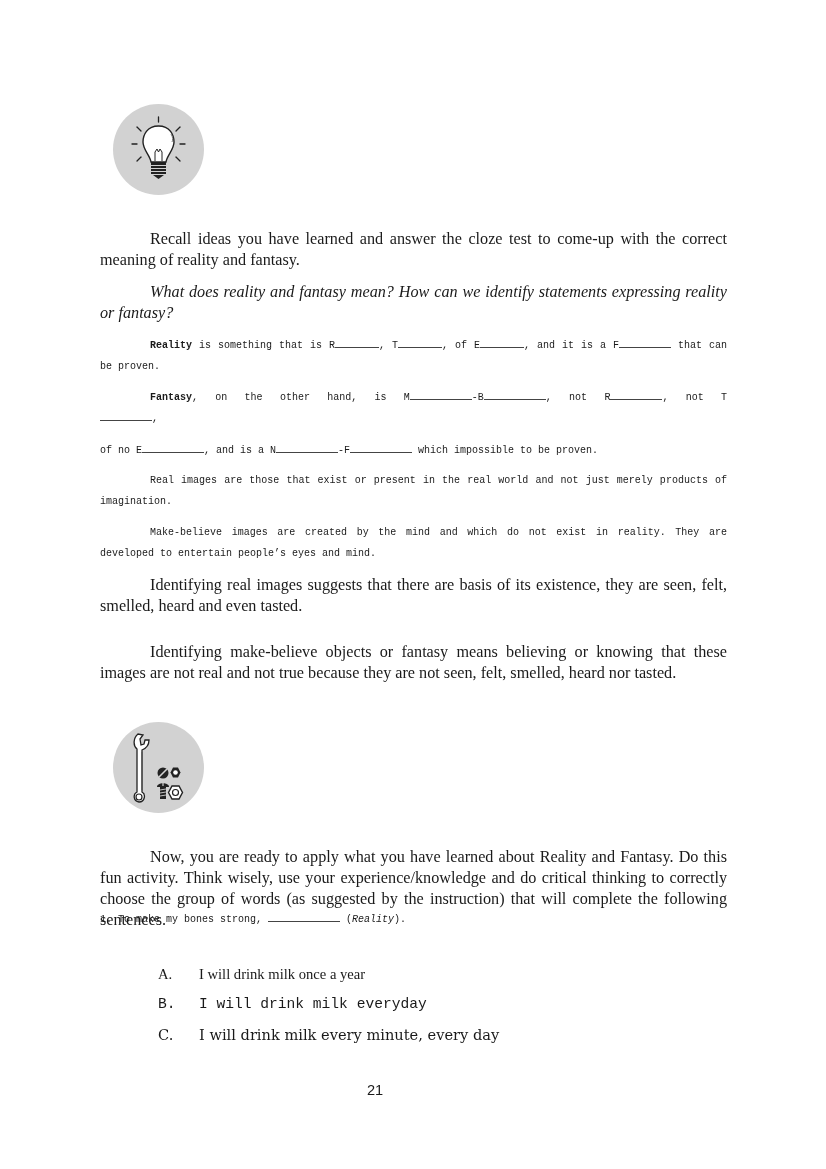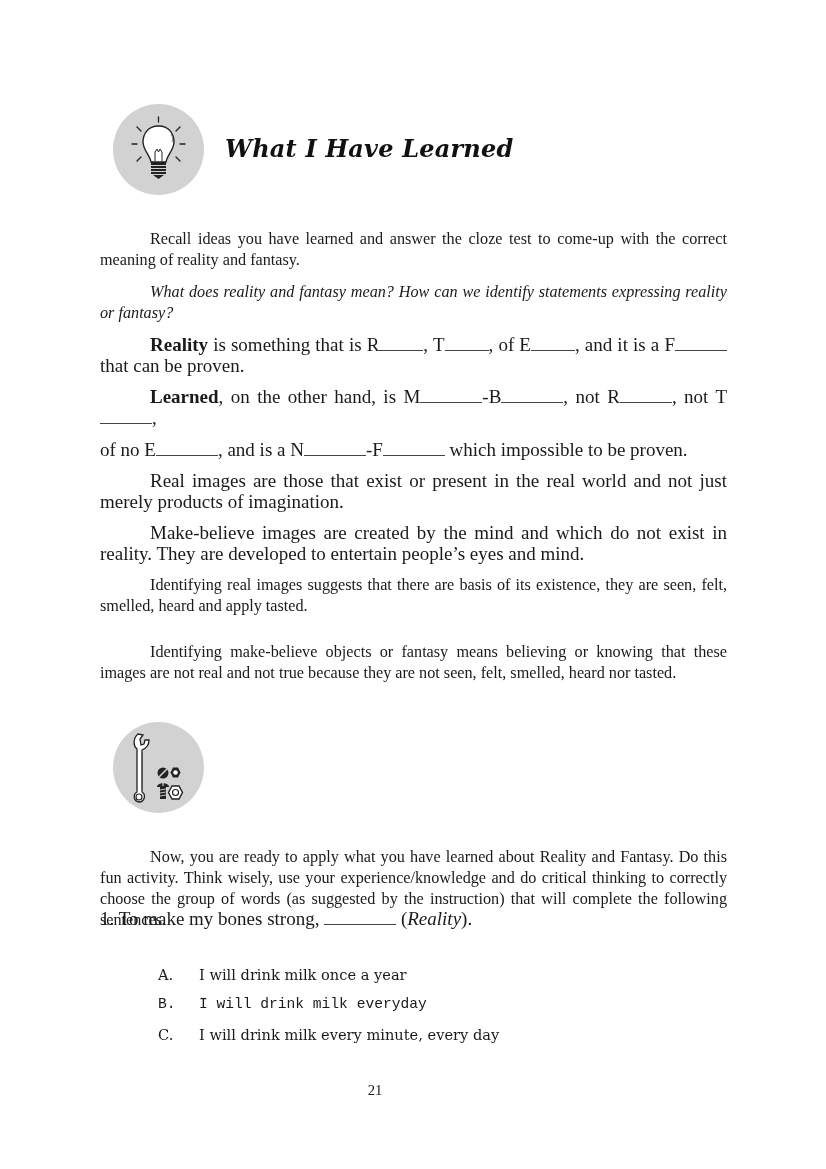--- a/index.html
+++ b/index.html
@@ -6,33 +6,33 @@
   body { width: 826px; height: 1169px; position: relative; overflow: hidden;
          font-family: "DejaVu Serif", "Liberation Serif", serif; color: #111; }
   .section-head { position: absolute; left: 113px; height: 92px; width: 500px; }
   .badge { position: absolute; left: 0; top: 0; width: 91px; height: 91px; border-radius: 50%;
            background: #d2d2d2; }
   .badge svg { position: absolute; left: 0; top: 0; }
   .section-title { position: absolute; left: 112px; top: 30px; margin: 0;
                    font-family: "DejaVu Serif", serif; font-weight: bold; font-style: italic;
                    font-size: 24px; letter-spacing: 0.2px; color: #111; white-space: nowrap; }
   .p { position: absolute; left: 100px; width: 627px; margin: 0;
-       font-family: Liberation Serif, serif; font-size: 19px; line-height: 21px;
+       font-family: Liberation Mono, monospace; font-size: 10px; line-height: 21px;
        text-align: justify; color: #1a1a1a; }
   .p .ind { display: inline-block; width: 50px; }
   .lib { font-family: "Liberation Serif", serif; font-size: 16.2px; }
   .blank { display: inline-block; border-bottom: 1px solid #444; height: 13px; vertical-align: baseline; }
   .b-sm { width: 44px; }
   .b-md { width: 52px; }
   .b-lg { width: 62px; }
   .b-q  { width: 72px; }
   .opt { position: absolute; left: 158px; font-family: "DejaVu Serif", serif; font-size: 14.6px; color: #1a1a1a; }
   .opt .letter { display: inline-block; width: 41px; }
   .page-no { position: absolute; left: 0; width: 750px; top: 1082px; text-align: center;
-             font-family: Liberation Serif, serif; font-size: 14.6px; color: #1a1a1a; }
+             font-family: Liberation Sans, sans-serif; font-size: 14.6px; color: #1a1a1a; }
   b { font-weight: bold; }
 </style>
 </head>
 <body>
 
 <div class="section-head" style="top:104px;">
   <div class="badge">
     <svg width="91" height="91" viewBox="0 0 91 91">
       <g stroke="#222" stroke-width="1.3" fill="none" stroke-linecap="round">
         <line x1="45.5" y1="13" x2="45.5" y2="18"></line>
@@ -46,38 +46,37 @@
       <path d="M45.5 22 C34 22 30 31 30 38 C30 46 37 51 38 58 L53 58 C54 51 61 46 61 38 C61 31 57 22 45.5 22 Z" fill="#fff" stroke="#222" stroke-width="1.4"></path>
       <path d="M42 57 L42 48 L44 45 L45.5 48 L47 45 L49 48 L49 57" fill="none" stroke="#222" stroke-width="1"></path>
       <path d="M58 30 C60 33 60 36 59 38" fill="none" stroke="#777" stroke-width="1"></path>
       <rect x="38" y="58" width="15" height="3" fill="#222"></rect>
       <rect x="38" y="62" width="15" height="2" fill="#222"></rect>
       <rect x="38" y="65" width="15" height="2" fill="#222"></rect>
       <rect x="38" y="68" width="15" height="2" fill="#222"></rect>
       <path d="M40 71 L51 71 L45.5 75 Z" fill="#222"></path>
     </svg>
   </div>
-  <h2 class="section-title">What I Have Learned</h2>
 </div>
 
 <p class="p lib" style="top:229px;font-family:Liberation Serif, serif;"><span class="ind"></span><span>Recall ideas you have learned and answer the cloze test to come-up with the correct meaning of reality and fantasy.</span></p>
 
 <p class="p lib" style="top:282px;font-style:italic;"><span class="ind"></span><span>What does reality and fantasy mean? How can we identify statements expressing reality or fantasy?</span></p>
 
 <p class="p" style="top:334px;"><span class="ind"></span><b>Reality</b><span> is something that is R</span><span class="blank b-sm"></span><span>, T</span><span class="blank b-sm"></span><span>, of E</span><span class="blank b-sm"></span><span>, and it is a F</span><span class="blank b-md"></span><span> that can be proven.</span></p>
 
-<p class="p" style="top:386px; text-align:justify; text-align-last:justify;"><span class="ind"></span><b>Learned</b><span>, on the other hand, is M</span><span class="blank b-lg"></span><span>-B</span><span class="blank b-lg"></span><span>, not R</span><span class="blank b-md"></span><span>, not T</span></p>
+<p class="p" style="top:386px; text-align:justify; text-align-last:justify;"><span class="ind"></span><b>Fantasy</b><span>, on the other hand, is M</span><span class="blank b-lg"></span><span>-B</span><span class="blank b-lg"></span><span>, not R</span><span class="blank b-md"></span><span>, not T</span></p>
 <p class="p" style="top:407px;"><span class="blank b-md"></span><span>,</span></p>
 <p class="p" style="top:439px;"><span>of no E</span><span class="blank b-lg"></span><span>, and is a N</span><span class="blank b-lg"></span><span>-F</span><span class="blank b-lg"></span><span> which impossible to be proven.</span></p>
 
 <p class="p" style="top:470px;"><span class="ind"></span><span>Real images are those that exist or present in the real world and not just merely products of imagination.</span></p>
 
 <p class="p" style="top:522px;"><span class="ind"></span><span>Make-believe images are created by the mind and which do not exist in reality. They are developed to entertain people’s eyes and mind.</span></p>
 
-<p class="p lib" style="top:575px;"><span class="ind"></span><span>Identifying real images suggests that there are basis of its existence, they are seen, felt, smelled, heard and apply tasted.</span></p>
+<p class="p lib" style="top:575px;"><span class="ind"></span><span>Identifying real images suggests that there are basis of its existence, they are seen, felt, smelled, heard and even tasted.</span></p>
 
 <p class="p lib" style="top:642px;"><span class="ind"></span><span>Identifying make-believe objects or fantasy means believing or knowing that these images are not real and not true because they are not seen, felt, smelled, heard nor tasted.</span></p>
 
 <div class="section-head" style="top:722px;">
   <div class="badge">
     <svg width="91" height="91" viewBox="0 0 91 91">
       <path d="M25 12 C20 16 20 24 24 27 L24 70 C20 72 20 79 26 80 C32 80 33 72 29 70 L29 28 C34 26 36 22 36 18 L32 18 L31 22 L28 23 L27 17 L30 13 Z" fill="#fff" stroke="#222" stroke-width="1.3"></path>
       <circle cx="26" cy="75" r="3" fill="#fff" stroke="#222" stroke-width="1.2"></circle>
       <line x1="29" y1="30" x2="29" y2="68" stroke="#555" stroke-width="1"></line>
       <circle cx="50" cy="51" r="5.5" fill="#222"></circle>
@@ -95,17 +94,17 @@
       <polygon points="59,64 66,64 69.5,70.5 66,77 59,77 55.5,70.5" fill="#fff" stroke="#222" stroke-width="1.4"></polygon>
       <circle cx="62.5" cy="70.5" r="3" fill="#fff" stroke="#222" stroke-width="1.2"></circle>
     </svg>
   </div>
 </div>
 
 <p class="p lib" style="top:847px;"><span class="ind"></span><span>Now, you are ready to apply what you have learned about Reality and Fantasy. Do this fun activity. Think wisely, use your experience/knowledge and do critical thinking to correctly choose the group of words (as suggested by the instruction) that will complete the following sentences.</span></p>
 
 <p class="p" style="top:908px;"><span>1. To make my bones strong, </span><span class="blank b-q"></span><span> (</span><i>Reality</i><span>).</span></p>
 
-<div class="opt" style="top:966px;"><span class="letter">A.</span><span>I will drink milk once a year</span></div>
+<div class="opt" style="top:966px;font-family:Liberation Serif, serif;"><span class="letter">A.</span><span>I will drink milk once a year</span></div>
 <div class="opt" style="top:996px;font-family:Liberation Mono, monospace;"><span class="letter">B.</span><span>I will drink milk everyday</span></div>
 <div class="opt" style="top:1026px;"><span class="letter">C.</span><span>I will drink milk every minute, every day</span></div>
 
 <div class="page-no">21</div>
 
 </body></html>

